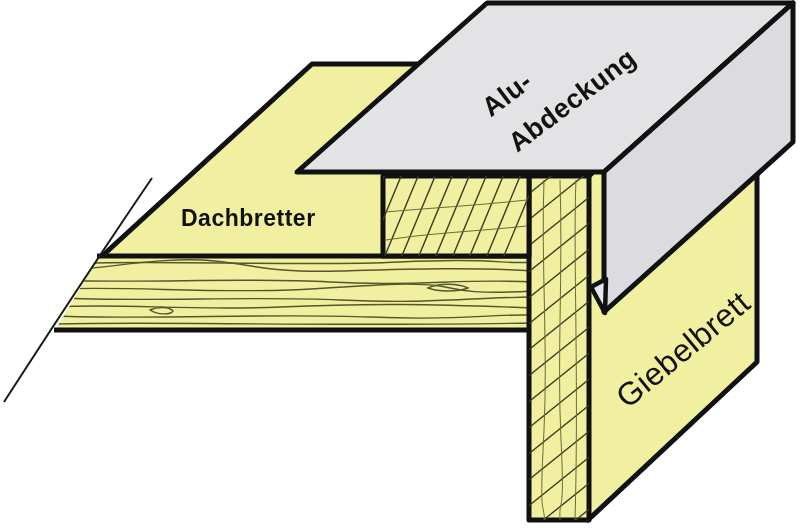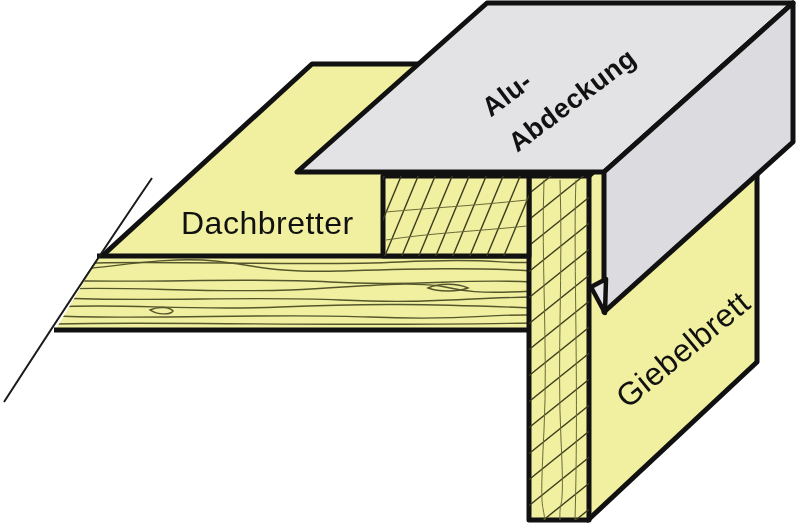--- a/index.html
+++ b/index.html
@@ -8,21 +8,21 @@
     background:#ffffff;
     font-family:"Liberation Sans", sans-serif;
   }
   .stage{position:absolute;left:0;top:0;width:800px;height:528px;}
   svg{display:block;}
   .label{
     position:absolute;color:#111;white-space:nowrap;
     -webkit-user-select:none;user-select:none;
   }
   .label-dachbretter{
-    left:181px;top:205px;font-size:32px;font-weight:400;letter-spacing:0.5px;
+    left:181px;top:205px;font-size:23px;font-weight:700;letter-spacing:0.5px;
   }
   .label-alu{
     left:472px;top:93px;font-size:27px;font-weight:700;line-height:44px;
     transform:rotate(-37deg);transform-origin:0 0;letter-spacing:0.5px;
   }
   .label-giebelbrett{
     left:609px;top:387px;font-size:32px;font-weight:400;letter-spacing:0.5px;
     transform:rotate(-39.5deg);transform-origin:0 0;
   }
 </style>

